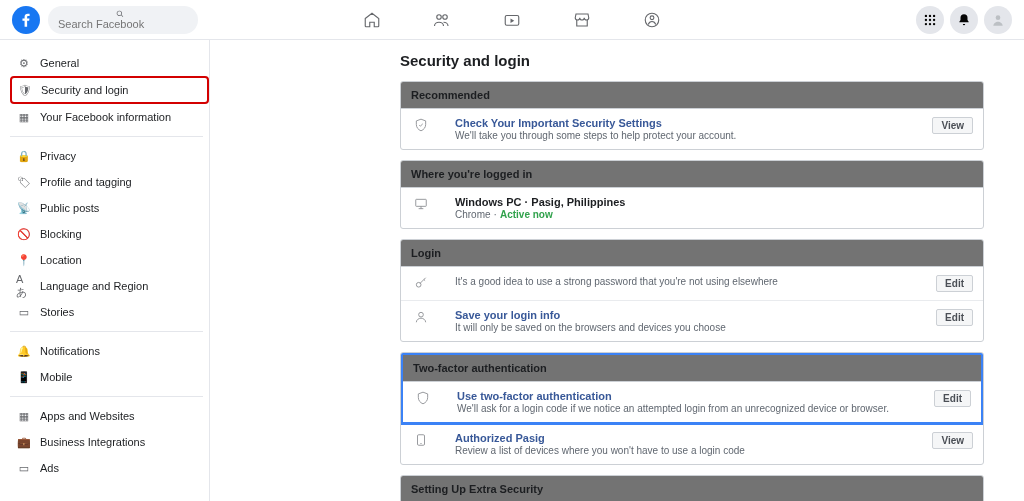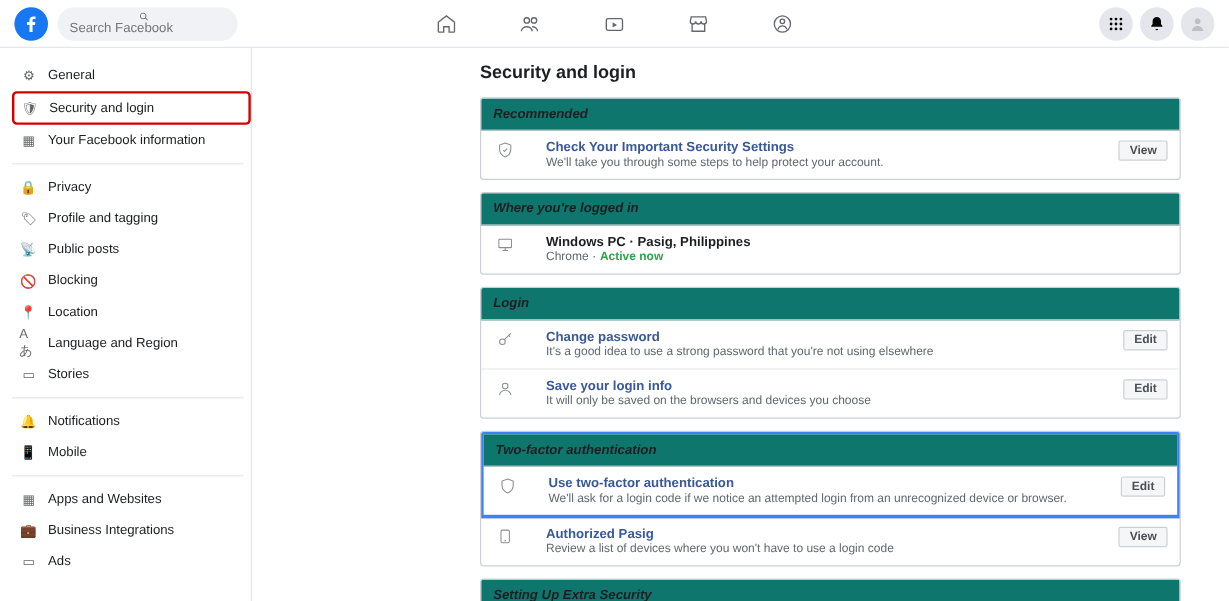--- a/index.html
+++ b/index.html
@@ -19,21 +19,21 @@
   .layout { display: flex; }
   .sidebar { width: 210px; border-right: 1px solid #e4e6eb; padding: 10px 0 0 10px; }
   .sidebar h2 { font-size: 16px; font-weight: bold; padding: 4px 6px 10px; }
   .side-item { display: flex; align-items: center; gap: 8px; padding: 5px 6px; font-size: 11px; color: #1c1e21; cursor: pointer; border-radius: 4px; }
   .side-item.active { border: 2px solid #d30000; padding: 4px 5px; }
   .side-icon { width: 16px; height: 16px; display: flex; align-items: center; justify-content: center; color: #65676b; font-size: 11px; }
   .side-sep { border-top: 1px solid #e4e6eb; margin: 6px 6px 6px 0; }
   .main { flex: 1; padding: 12px 40px 40px 190px; }
   .main h1 { font-size: 15px; font-weight: bold; margin-bottom: 12px; }
   .section { border: 1px solid #ccd0d5; border-radius: 3px; margin-bottom: 10px; overflow: hidden; }
-  .sec-header { background: #0f766e; padding: 7px 10px; font-size: 11px; font-weight: bold; color: #1c1e21; border-bottom: 1px solid #ccd0d5; font-style: italic; }
+  .sec-header { background: #737373; padding: 7px 10px; font-size: 11px; font-weight: bold; color: #1c1e21; border-bottom: 1px solid #ccd0d5; }
   .row { display: flex; align-items: flex-start; padding: 8px 10px; border-bottom: 1px solid #e9ebee; gap: 18px; }
   .row:last-child { border-bottom: none; }
   .row-icon { width: 20px; flex-shrink: 0; display: flex; align-items: flex-start; justify-content: center; padding-top: 1px; }
   .row-icon svg { width: 14px; height: 14px; fill: none; stroke: #8a8d91; stroke-width: 1.5; }
   .row-body { flex: 1; padding: 0 6px; }
   .row-title { font-size: 11px; font-weight: 600; color: #385898; }
   .row-title.dark { color: #1c1e21; }
   .row-desc { font-size: 10px; color: #606770; margin-top: 1px; }
   .row-desc .dot { margin: 0 3px; }
   .row-desc .active { color: #31a24c; font-weight: 600; }
@@ -228,21 +228,20 @@
     <div class="section">
       <div class="sec-header">Login</div>
       <div class="row">
         <div class="row-icon">
             <svg viewBox="0 0 24 24">
               <circle cx="8" cy="15" r="4"></circle>
               <path d="M10.5 12.5L20 3m-3 3l2 2"></path>
             </svg>
           </div>
         <div class="row-body">
-          <div class="row-title">Change password</div>
           <div class="row-desc">It's a good idea to use a strong password that you're not using elsewhere</div>
         </div>
         <div class="row-action"><button class="btn">Edit</button></div>
       </div>
       <div class="row">
         <div class="row-icon">
             <svg viewBox="0 0 24 24">
               <circle cx="12" cy="8" r="4"></circle>
               <path d="M4 21c0-4 4-7 8-7s8 3 8 7"></path>
             </svg>

